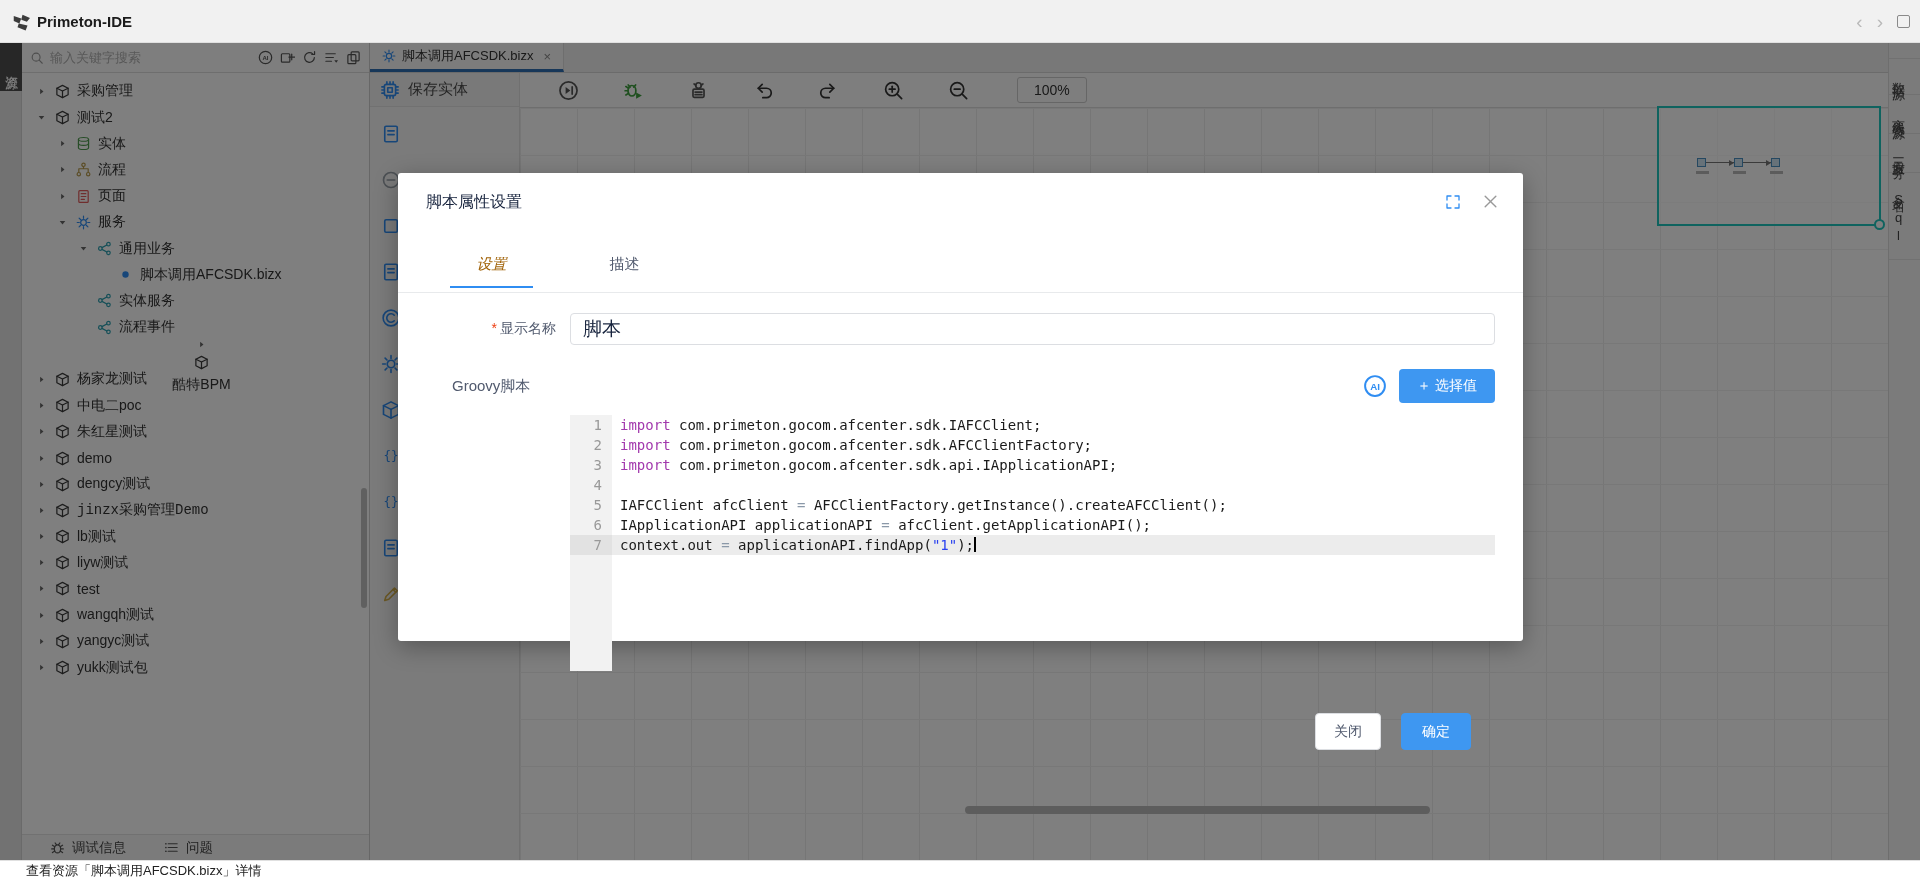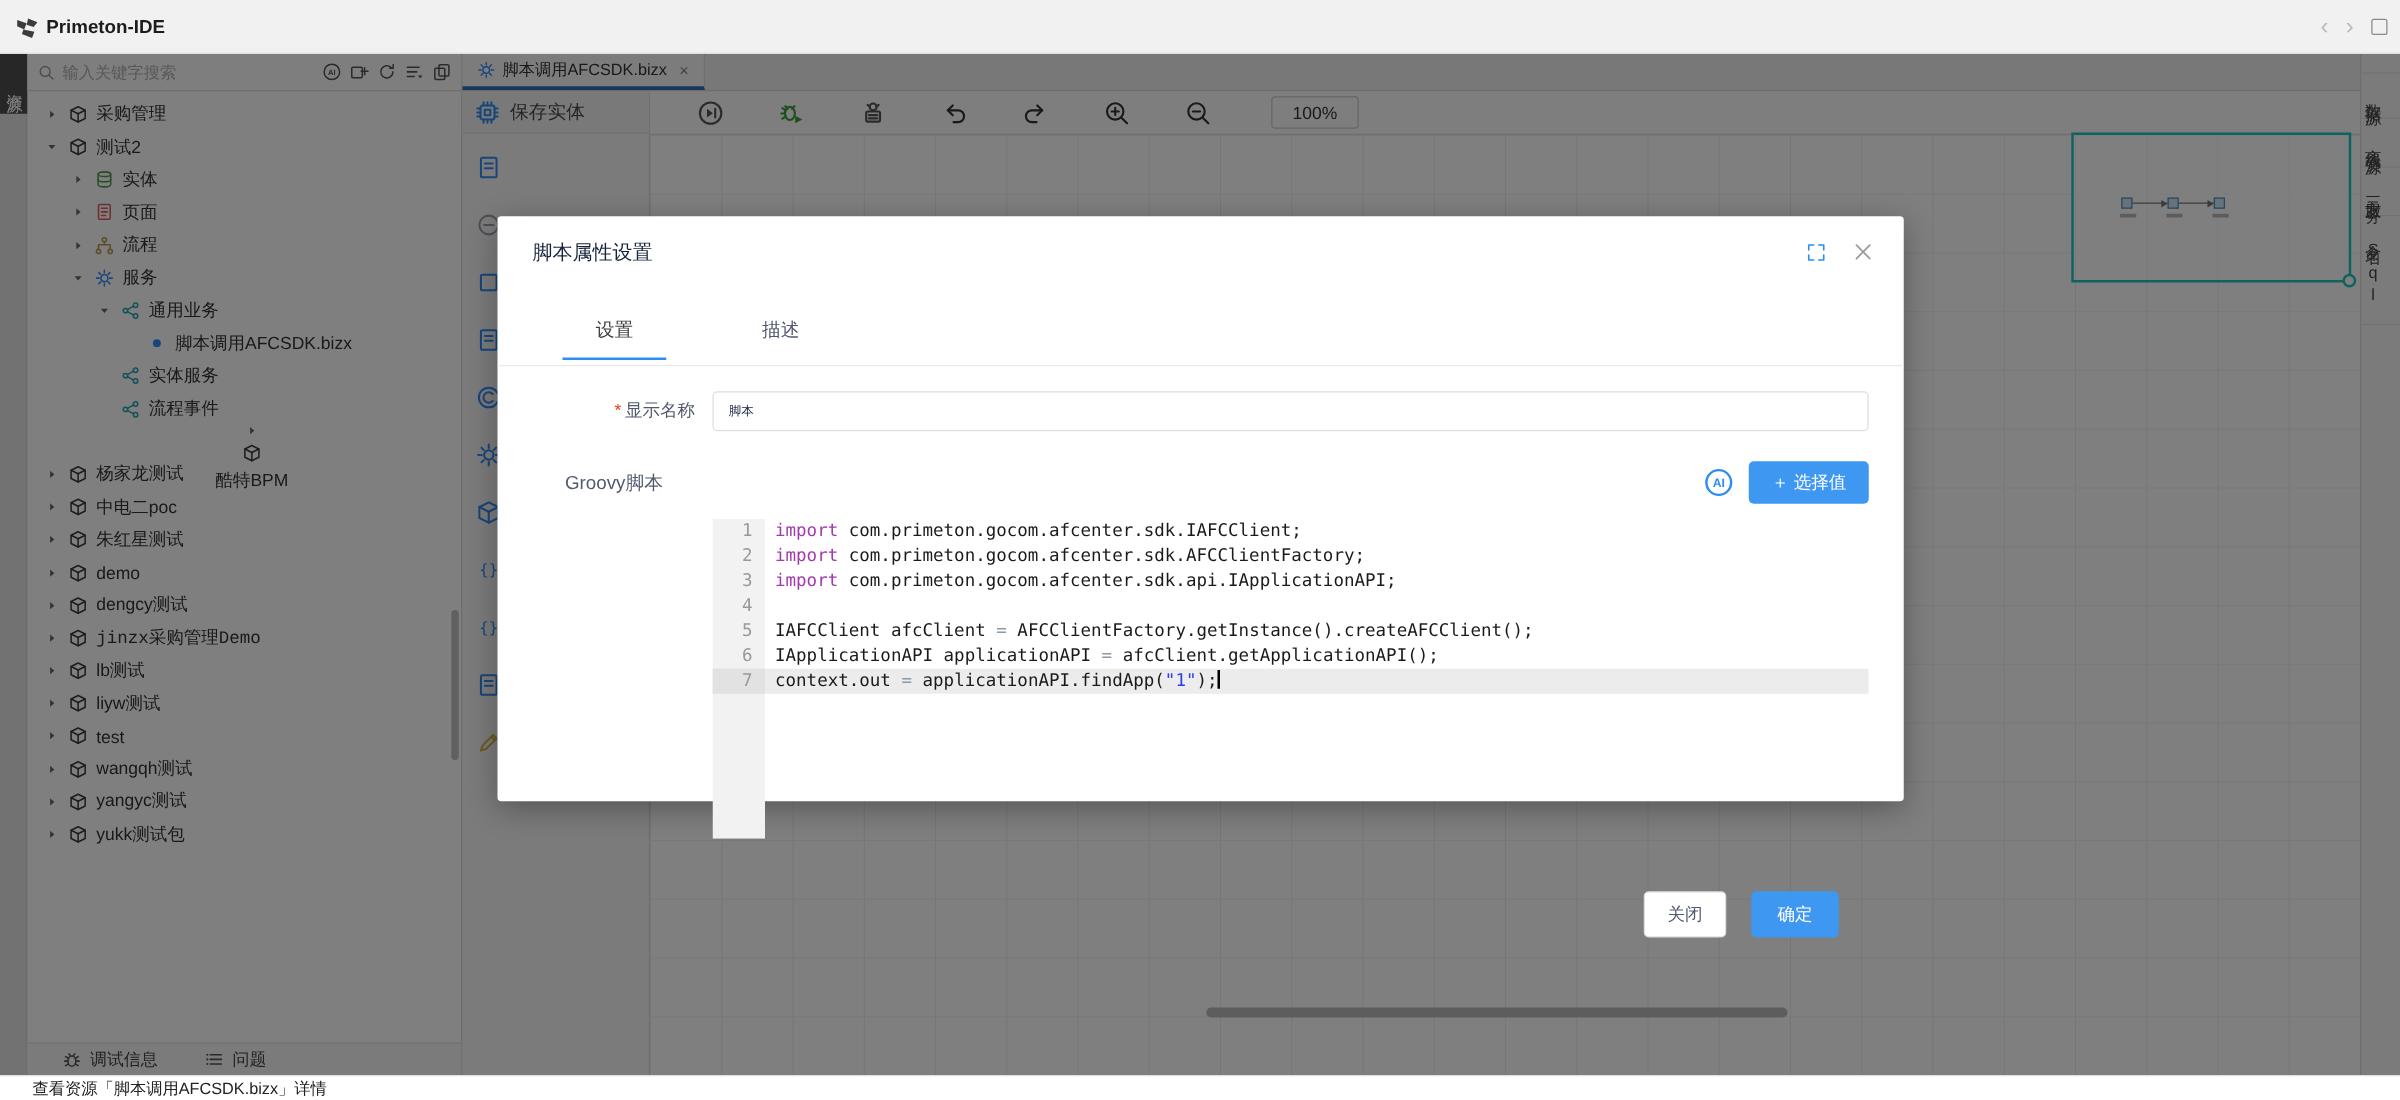--- a/index.html
+++ b/index.html
@@ -87,28 +87,28 @@
 
   
   .overlay { position:absolute; inset:0; background:rgba(0,0,0,.5); z-index:50; }
   .modal { position:absolute; left:398px; top:130px; width:1125px; height:468px; background:#fff;
     border-radius:3px; box-shadow:0 6px 24px rgba(0,0,0,.3); z-index:100; }
   .m-title { position:absolute; left:28px; top:19px; font-size:16px; color:#17233d; }
   .m-expand { position:absolute; right:62px; top:21px; color:#2f8df2; cursor:pointer; }
   .m-close { position:absolute; right:24px; top:20px; color:#999; cursor:pointer; }
   .m-tabs { position:absolute; left:52px; top:82px; display:flex; gap:50px; }
   .m-tab { width:83px; text-align:center; font-size:15px; color:#515a6e; padding-bottom:14px; position:relative; cursor:pointer; }
-  .m-tab.active { color:#404040; }
+  .m-tab.active { color:#a16207;font-style:italic; }
   .m-tab.active::after { content:""; position:absolute; left:0; right:0; bottom:0; height:2.5px; background:#2f8df2; }
   .m-tabline { position:absolute; left:0; right:0; top:119px; height:1px; background:#e8eaec; }
 
   .f-label { position:absolute; left:0; width:158px; top:147px; text-align:right; font-size:14px; color:#515a6e; }
   .req-star { color:#ed4014; margin-right:3px; }
   .f-input { position:absolute; left:172px; top:140px; width:925px; height:32px; border:1px solid #dcdee2;
-    border-radius:4px; font-size:10px; color:#17233d; padding:0 12px; outline:none;
+    border-radius:4px; font-size:19px; color:#17233d; padding:0 12px; outline:none;
     font-family:"Liberation Sans","DejaVu Sans",sans-serif; }
   .g-label { position:absolute; left:54px; top:204px; font-size:15px; color:#515a6e; }
   .g-actions { position:absolute; right:28px; top:196px; display:flex; align-items:center; gap:12px; }
   .ai-btn { color:#2f8df2; display:flex; cursor:pointer; }
   .pick-btn { background:#3e97f1; color:#fff; border:none; border-radius:4px; height:34px;
     padding:0 18px; font-size:14px; cursor:pointer; font-family:inherit; }
 
   .code-editor { position:absolute; left:172px; top:242px; width:925px; height:256px;
     font-family:"DejaVu Sans Mono","Liberation Mono",monospace; font-size:14px; overflow:hidden; }
   .code-gbg { position:absolute; left:0; top:0; bottom:0; width:42px; background:#f2f2f2; }
@@ -263,50 +263,50 @@
           </div>
           <div class="tree-row" style="padding-left: 33px;">
             <span class="tree-arrow">
               <span class="ic" style="color: rgb(102, 102, 102);">
                 <svg width="9" height="9" viewBox="0 0 16 16" fill="none" stroke="currentColor" stroke-width="1.3" stroke-linecap="round" stroke-linejoin="round">
                   <polygon points="5.5,3 11.5,8 5.5,13" fill="currentColor" stroke="none"></polygon>
                 </svg>
               </span>
             </span>
             <span class="tree-ic">
+              <span class="ic" style="color: rgb(184, 155, 78);">
+                <svg width="15" height="15" viewBox="0 0 16 16" fill="none" stroke="currentColor" stroke-width="1.3" stroke-linecap="round" stroke-linejoin="round">
+                  <circle cx="8" cy="3" r="1.8"></circle>
+                  <circle cx="3" cy="13" r="1.8"></circle>
+                  <circle cx="13" cy="13" r="1.8"></circle>
+                  <path d="M8 4.8v2.4M8 7.2H3v3.8M8 7.2h5v3.8"></path>
+                </svg>
+              </span>
+            </span>
+            <span>流程</span>
+          </div>
+          <div class="tree-row" style="padding-left: 33px;">
+            <span class="tree-arrow">
+              <span class="ic" style="color: rgb(102, 102, 102);">
+                <svg width="9" height="9" viewBox="0 0 16 16" fill="none" stroke="currentColor" stroke-width="1.3" stroke-linecap="round" stroke-linejoin="round">
+                  <polygon points="5.5,3 11.5,8 5.5,13" fill="currentColor" stroke="none"></polygon>
+                </svg>
+              </span>
+            </span>
+            <span class="tree-ic">
               <span class="ic" style="color: rgb(224, 92, 92);">
                 <svg width="15" height="15" viewBox="0 0 16 16" fill="none" stroke="currentColor" stroke-width="1.3" stroke-linecap="round" stroke-linejoin="round">
                   <rect x="3" y="1.8" width="10" height="12.4" rx="1"></rect>
                   <line x1="5.5" y1="5" x2="10.5" y2="5"></line>
                   <line x1="5.5" y1="8" x2="10.5" y2="8"></line>
                   <line x1="5.5" y1="11" x2="9" y2="11"></line>
                 </svg>
               </span>
             </span>
             <span>页面</span>
-          </div>
-          <div class="tree-row" style="padding-left: 33px;">
-            <span class="tree-arrow">
-              <span class="ic" style="color: rgb(102, 102, 102);">
-                <svg width="9" height="9" viewBox="0 0 16 16" fill="none" stroke="currentColor" stroke-width="1.3" stroke-linecap="round" stroke-linejoin="round">
-                  <polygon points="5.5,3 11.5,8 5.5,13" fill="currentColor" stroke="none"></polygon>
-                </svg>
-              </span>
-            </span>
-            <span class="tree-ic">
-              <span class="ic" style="color: rgb(184, 155, 78);">
-                <svg width="15" height="15" viewBox="0 0 16 16" fill="none" stroke="currentColor" stroke-width="1.3" stroke-linecap="round" stroke-linejoin="round">
-                  <circle cx="8" cy="3" r="1.8"></circle>
-                  <circle cx="3" cy="13" r="1.8"></circle>
-                  <circle cx="13" cy="13" r="1.8"></circle>
-                  <path d="M8 4.8v2.4M8 7.2H3v3.8M8 7.2h5v3.8"></path>
-                </svg>
-              </span>
-            </span>
-            <span>流程</span>
           </div>
           <div class="tree-row" style="padding-left: 33px;">
             <span class="tree-arrow">
               <span class="ic" style="color: rgb(102, 102, 102);">
                 <svg width="9" height="9" viewBox="0 0 16 16" fill="none" stroke="currentColor" stroke-width="1.3" stroke-linecap="round" stroke-linejoin="round">
                   <polygon points="3,5.5 13,5.5 8,11.5" fill="currentColor" stroke="none"></polygon>
                 </svg>
               </span>
             </span>
             <span class="tree-ic">

